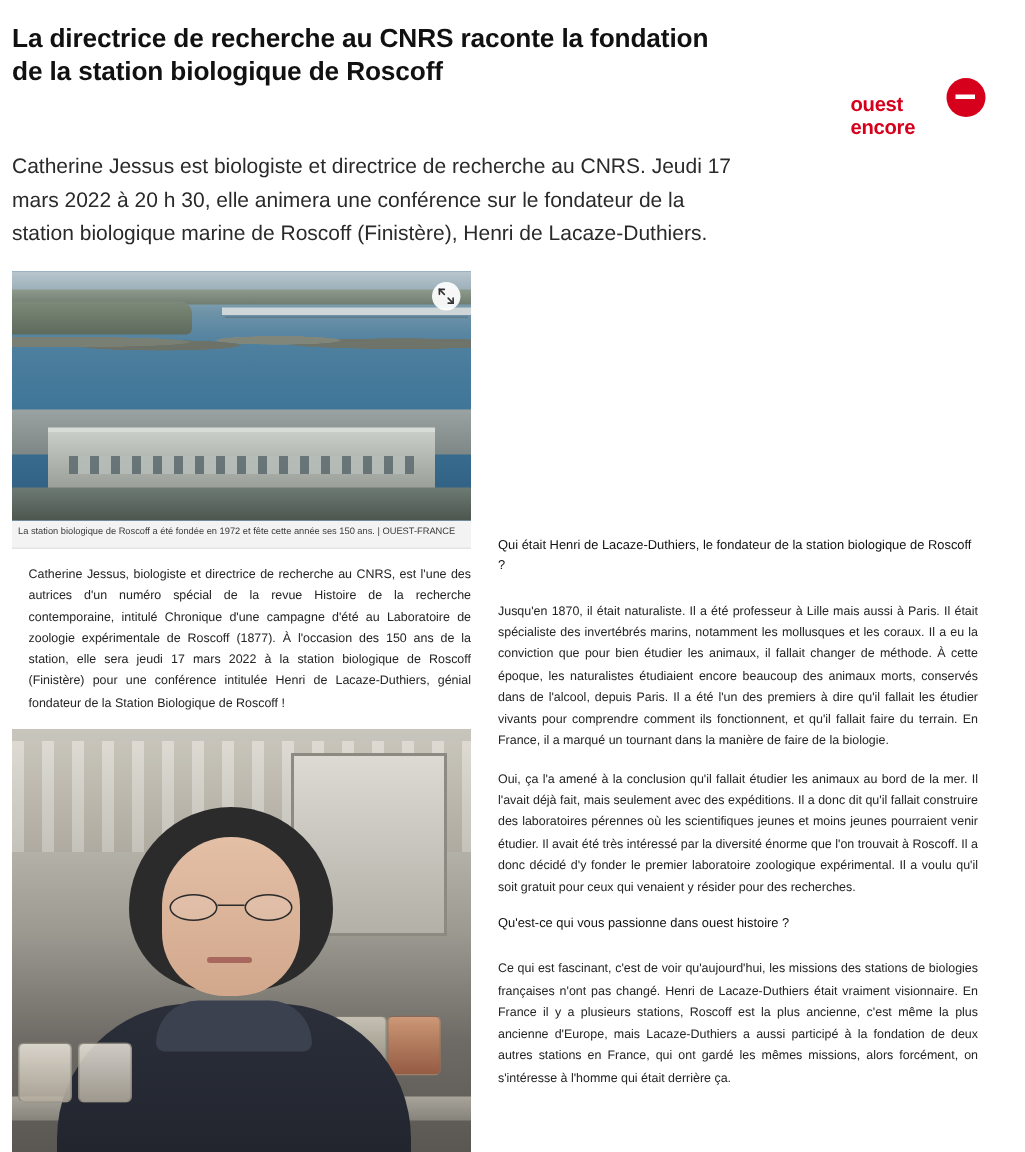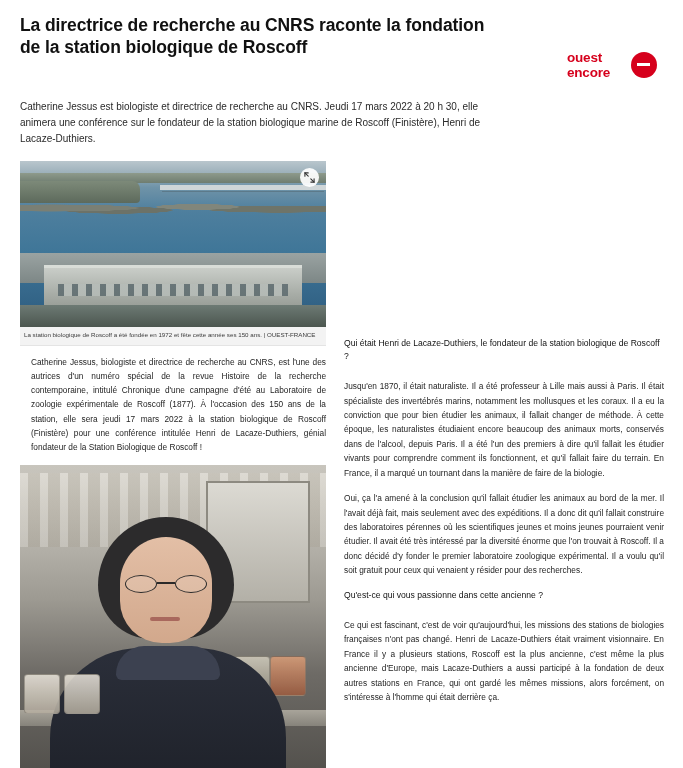--- a/index.html
+++ b/index.html
@@ -12,21 +12,21 @@
     height: 768px;
     font-family: "Liberation Sans", sans-serif;
     color: #1a1a1a;
     overflow: hidden;
   }
   .page {
     position: relative;
     width: 683px;
     height: 648px;
     box-sizing: border-box;
-    padding: 10px 16px 0 20px;
+    padding: 10px 16px 0 8px;
   }
 
   
   .header {
     display: flex;
     align-items: flex-start;
     justify-content: space-between;
   }
   .headline {
     font-size: 17.5px;
@@ -41,21 +41,21 @@
     width: 92px;
     height: 42px;
     margin-top: 36px;
     margin-right: 8px;
     position: relative;
     flex: 0 0 auto;
   }
   .logo-text {
     position: absolute;
     left: 0;
-    top: 4px;
+    top: 16px;
     font-size: 13.5px;
     font-weight: bold;
     color: #d6001c;
     line-height: 1.12;
     letter-spacing: -0.2px;
   }
   .logo-mark {
     position: absolute;
     right: 2px;
     top: 6px;
@@ -70,21 +70,21 @@
     left: 6px;
     top: 11px;
     width: 13px;
     height: 3px;
     background: #ffffff;
   }
 
   
   .standfirst {
     margin-top: 11px;
-    font-size: 10px;
+    font-size: 14px;
     line-height: 1.62;
     color: #2a2a2a;
     max-width: 480px;
   }
 
   
   .columns {
     display: flex;
     gap: 18px;
     margin-top: 13px;
@@ -379,20 +379,20 @@
       <div class="rc-block">
         <p class="subhead">Qui était Henri de Lacaze-Duthiers, le fondateur de la station biologique de Roscoff ?</p>
         <p class="rc-text">Jusqu'en 1870, il était naturaliste. Il a été professeur à Lille mais aussi à Paris. Il était spécialiste des invertébrés marins, notamment les mollusques et les coraux. Il a eu la conviction que pour bien étudier les animaux, il fallait changer de méthode. À cette époque, les naturalistes étudiaient encore beaucoup des animaux morts, conservés dans de l'alcool, depuis Paris. Il a été l'un des premiers à dire qu'il fallait les étudier vivants pour comprendre comment ils fonctionnent, et qu'il fallait faire du terrain. En France, il a marqué un tournant dans la manière de faire de la biologie.</p>
       </div>
 
       <div class="rc-block">
         <p class="rc-text">Oui, ça l'a amené à la conclusion qu'il fallait étudier les animaux au bord de la mer. Il l'avait déjà fait, mais seulement avec des expéditions. Il a donc dit qu'il fallait construire des laboratoires pérennes où les scientifiques jeunes et moins jeunes pourraient venir étudier. Il avait été très intéressé par la diversité énorme que l'on trouvait à Roscoff. Il a donc décidé d'y fonder le premier laboratoire zoologique expérimental. Il a voulu qu'il soit gratuit pour ceux qui venaient y résider pour des recherches.</p>
       </div>
 
       <div class="rc-block">
-        <p class="subhead">Qu'est-ce qui vous passionne dans cette ancienne ?</p>
+        <p class="subhead">Qu'est-ce qui vous passionne dans ouest histoire ?</p>
         <p class="rc-text">Ce qui est fascinant, c'est de voir qu'aujourd'hui, les missions des stations de biologies françaises n'ont pas changé. Henri de Lacaze-Duthiers était vraiment visionnaire. En France il y a plusieurs stations, Roscoff est la plus ancienne, c'est même la plus ancienne d'Europe, mais Lacaze-Duthiers a aussi participé à la fondation de deux autres stations en France, qui ont gardé les mêmes missions, alors forcément, on s'intéresse à l'homme qui était derrière ça.</p>
       </div>
 
     </div>
 
   </div>
 </div>
 
 </body></html>

